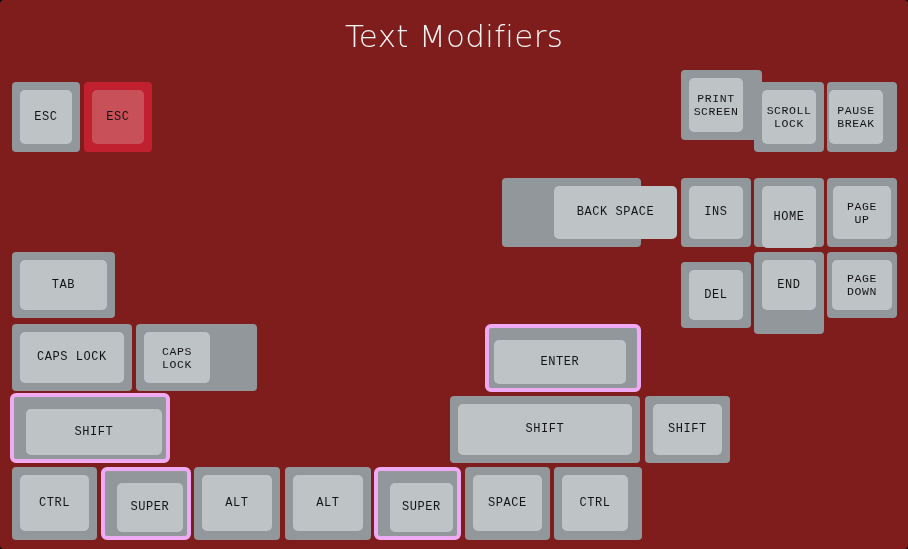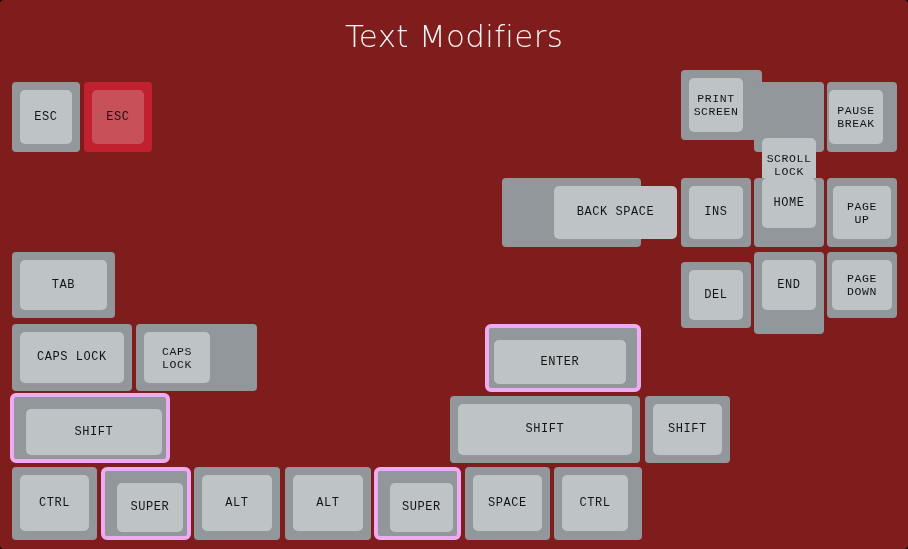--- a/index.html
+++ b/index.html
@@ -84,35 +84,35 @@
         <div class="cap big" style="left: 8px; top: 8px; width: 52px; height: 54px;">ESC</div>
       </div>
       <div class="key red" style="left: 84px; top: 82px; width: 68px; height: 70px;">
         <div class="cap big" style="left: 8px; top: 8px; width: 52px; height: 54px;">ESC</div>
       </div>
       <div class="key" style="left: 681px; top: 70px; width: 81px; height: 70px;">
         <div class="cap" style="left: 8px; top: 8px; width: 54px; height: 54px;">PRINT
 SCREEN</div>
       </div>
       <div class="key" style="left: 754px; top: 82px; width: 70px; height: 70px;">
-        <div class="cap" style="left: 8px; top: 8px; width: 54px; height: 54px; margin-top: 48px;">SCROLL
+        <div class="cap" style="left: 8px; top: 8px; width: 54px; height: 54px;">SCROLL
 LOCK</div>
       </div>
       <div class="key" style="left: 827px; top: 82px; width: 70px; height: 70px;">
         <div class="cap" style="left: 2px; top: 8px; width: 54px; height: 54px;">PAUSE
 BREAK</div>
       </div>
       <div class="key" style="left: 502px; top: 178px; width: 139px; height: 69px;">
         <div class="cap big" style="left: 8px; top: 8px; width: 123px; height: 53px; margin-left: 44px;">BACK SPACE</div>
       </div>
       <div class="key" style="left: 681px; top: 178px; width: 70px; height: 69px;">
         <div class="cap big" style="left: 8px; top: 8px; width: 54px; height: 53px;">INS</div>
       </div>
       <div class="key" style="left: 754px; top: 178px; width: 70px; height: 69px;">
-        <div class="cap big" style="left: 8px; top: 0; width: 54px; height: 50px;">HOME</div>
+        <div class="cap big" style="left: 8px; top: 8px; width: 54px; height: 62px;">HOME</div>
       </div>
       <div class="key" style="left: 827px; top: 178px; width: 70px; height: 69px;">
         <div class="cap" style="left: 6px; top: 8px; width: 58px; height: 53px;">PAGE
 UP</div>
       </div>
       <div class="key" style="left: 12px; top: 252px; width: 103px; height: 66px;">
         <div class="cap big" style="left: 8px; top: 8px; width: 87px; height: 50px;">TAB</div>
       </div>
       <div class="key" style="left: 681px; top: 262px; width: 70px; height: 66px;">
         <div class="cap big" style="left: 8px; top: 8px; width: 54px; height: 50px;">DEL</div>

